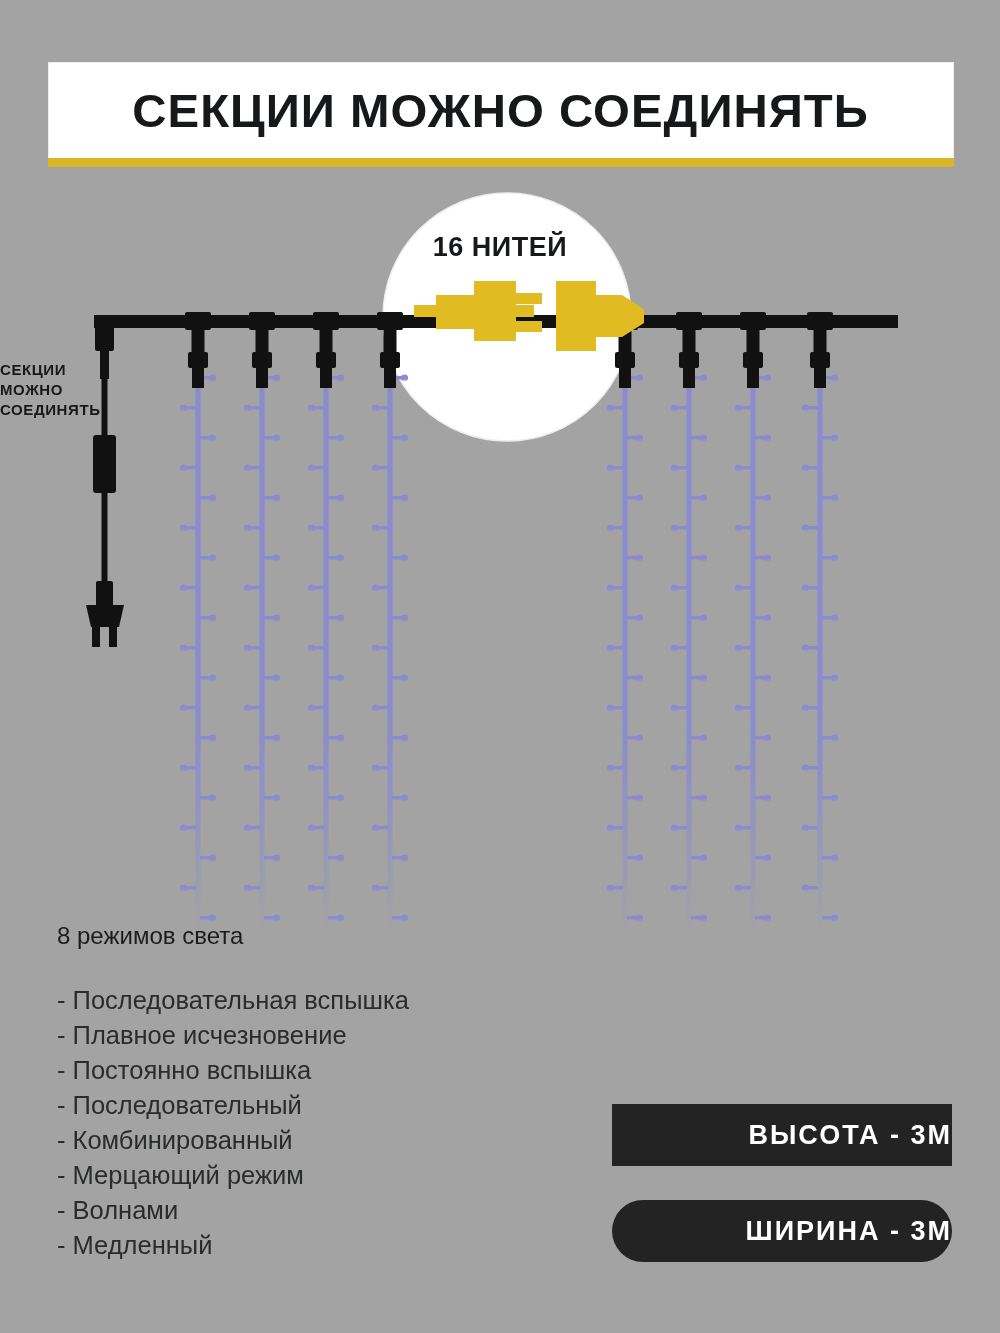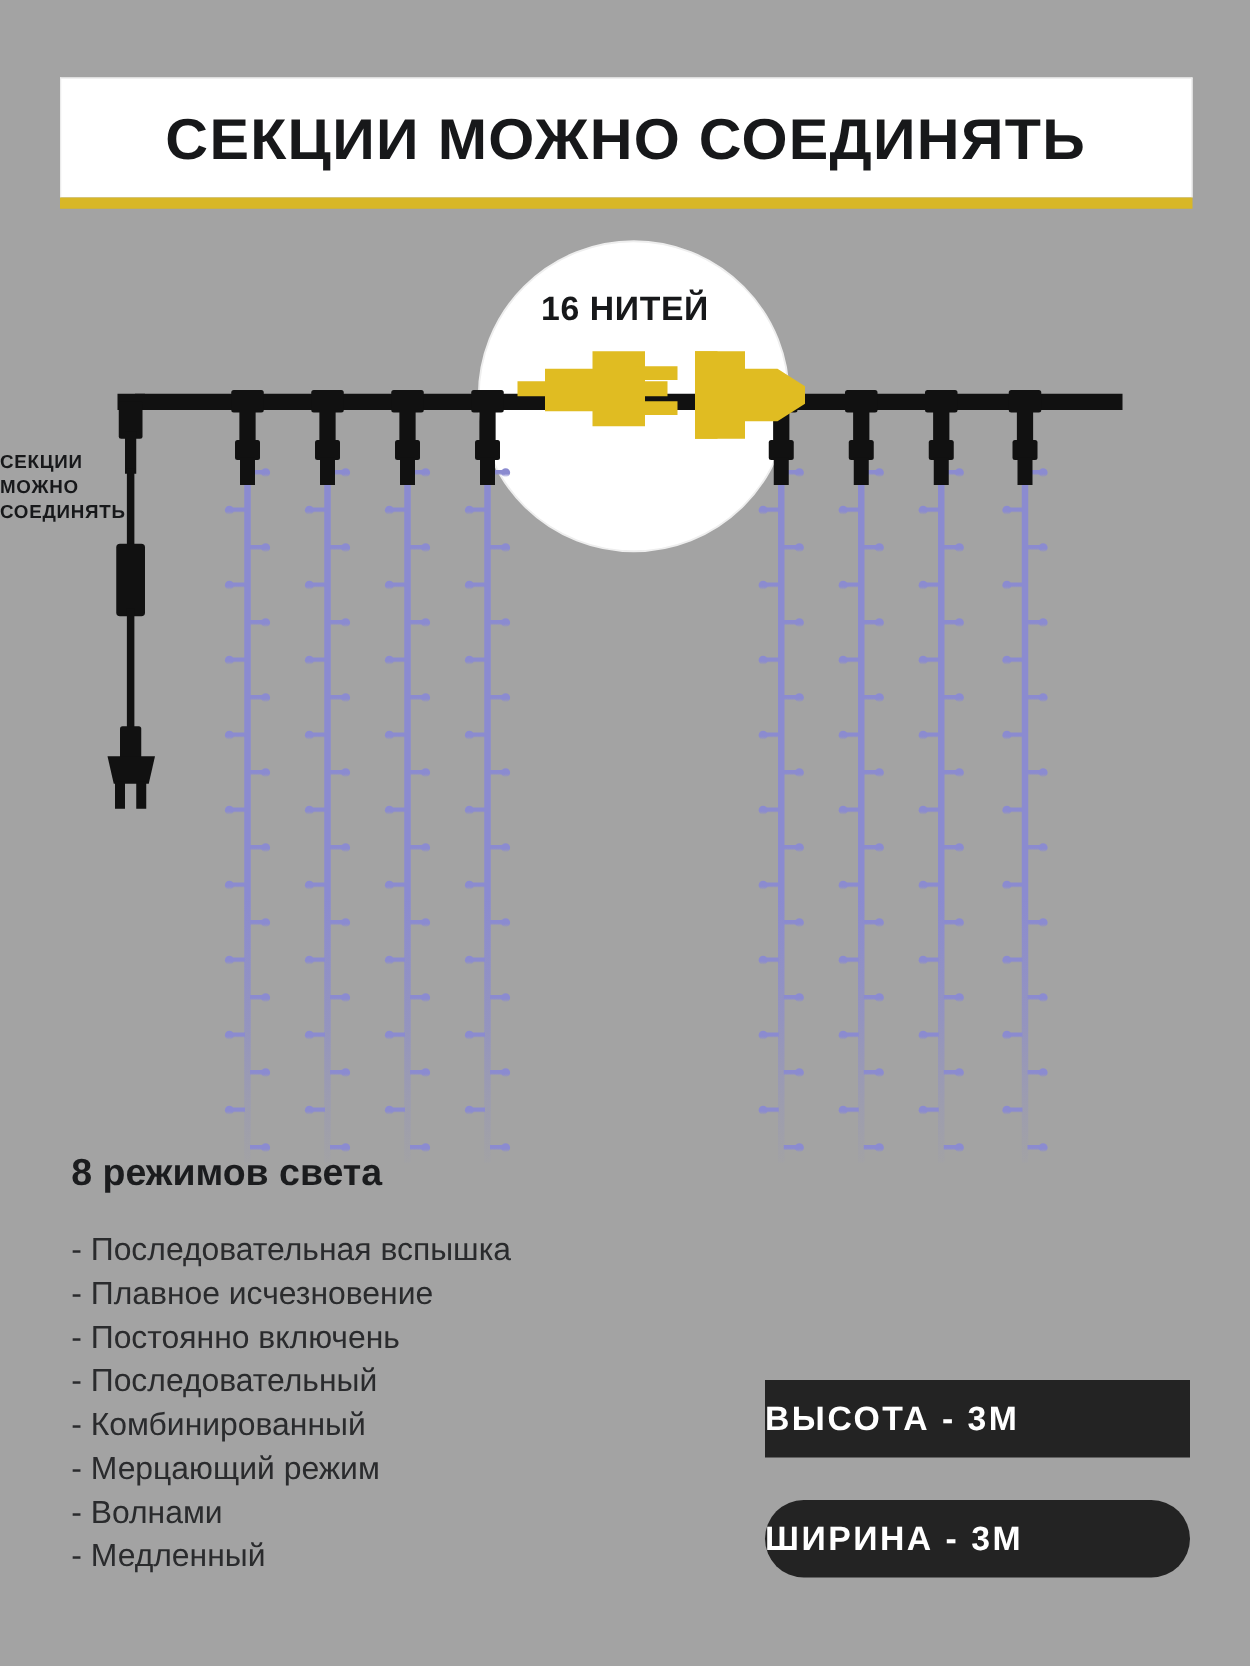--- a/index.html
+++ b/index.html
@@ -47,37 +47,37 @@
   }
   .badge-sub {
     position: absolute; left: 0; top: 175px; width: 936px;
     font-weight: bold; font-size: 15px; line-height: 20px;
     letter-spacing: 0.6px; color: #17181a;
   }
 
   
   .modes-heading {
     position: absolute; left: 57px; top: 922px;
-    font-weight: bold; font-size: 30px; color: #1b1c1e;
+    font-weight: normal; font-size: 24px; color: #1b1c1e;
   }
   .modes-list {
     position: absolute; left: 57px; top: 983px;
     list-style: none;
   }
   .modes-list li {
     font-size: 25.5px; line-height: 35px; color: #2a2b2d;
     white-space: nowrap;
   }
 
   
   .spec {
     position: absolute;
     width: 340px; height: 62px;
     background: #232323;
-    display: flex; align-items: center; justify-content: flex-start;
+    display: flex; align-items: center; justify-content: flex-end;
   }
   .spec-1 { left: 612px; top: 1104px; }
   .spec-2 { left: 612px; top: 1200px; border-radius: 31px; }
   .spec span {
     color: #ffffff; font-weight: bold; font-size: 27px; letter-spacing: 2.0px;
     white-space: nowrap;
   }
 </style>
 </head>
 <body>
@@ -220,21 +220,21 @@
       <div>СЕКЦИИ</div>
       <div>МОЖНО</div>
       <div>СОЕДИНЯТЬ</div>
     </div>
   </div>
 
   <div class="modes-heading">8 режимов света</div>
   <ul class="modes-list">
     <li>- Последовательная вспышка</li>
     <li>- Плавное исчезновение</li>
-    <li>- Постоянно включень</li>
+    <li>- Постоянно вспышка</li>
     <li>- Последовательный</li>
     <li>- Комбинированный</li>
     <li>- Мерцающий режим</li>
     <li>- Волнами</li>
     <li>- Медленный</li>
   </ul>
 
   <div class="spec spec-1">
     <span>ВЫСОТА - 3М</span>
   </div>

